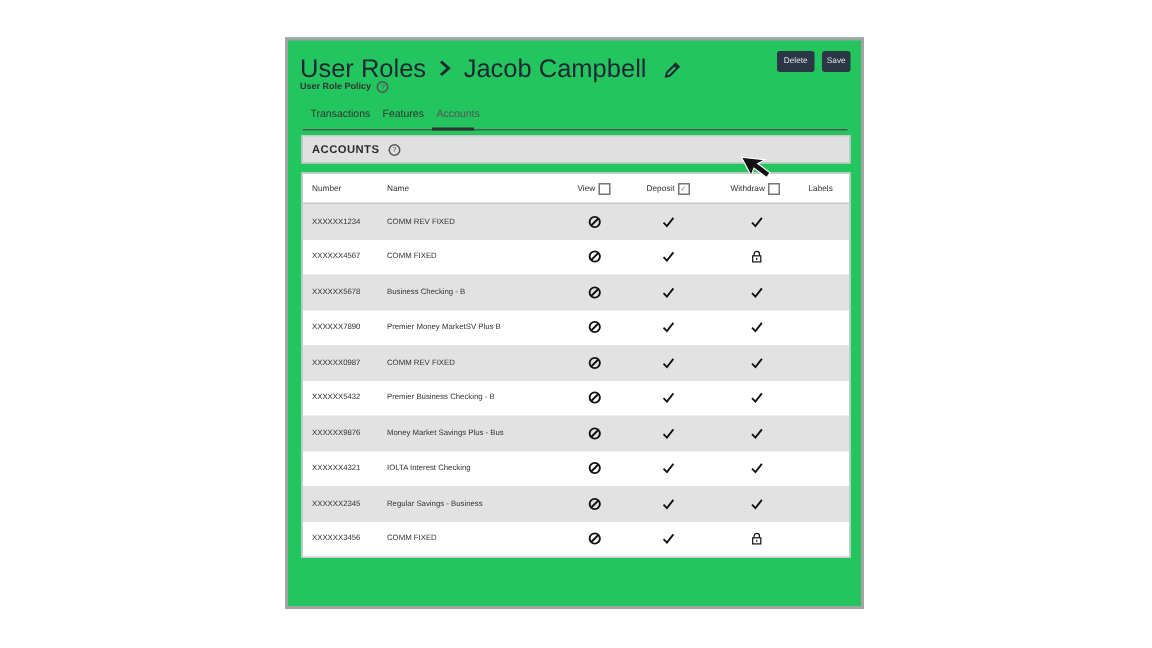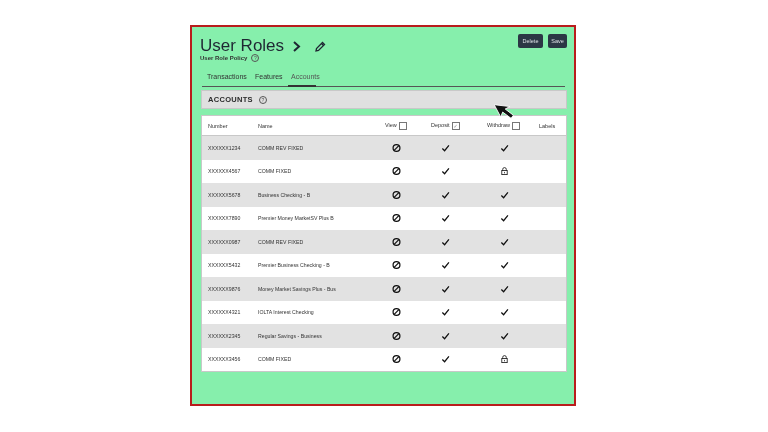--- a/index.html
+++ b/index.html
@@ -1,19 +1,19 @@
 <!DOCTYPE html>
 <html><head>
 <meta charset="utf-8">
 <style>
   html, body { margin:0; padding:0; }
   body { width:768px; height:432px; background:#ffffff; position:relative; overflow:hidden;
          font-family:"Liberation Sans", sans-serif; color:#222; }
   .frame { position:absolute; left:190px; top:25px; width:386px; height:381px;
-           border:2px solid #b91c1c; box-sizing:border-box; background:#86efac; }
+           border:2px solid #a3a3a3; box-sizing:border-box; background:#22c55e; }
   .title { position:absolute; left:8px; top:9px; font-size:17px; color:#1f2733; display:flex; align-items:center; gap:6px; white-space:nowrap; }
   .title .sep { font-size:15px; font-weight:bold; margin:0 2px; }
   .title .pencil { display:inline-block; width:14px; height:14px; margin-left:4px; }
   .subtitle { position:absolute; left:8px; top:27px; font-size:6px; font-weight:bold; color:#333; display:flex; align-items:center; gap:4px; }
   .help { display:inline-flex; width:6px; height:6px; border:1px solid #555; border-radius:50%;
           font-size:5px; align-items:center; justify-content:center; color:#555; font-weight:normal; }
   .btn { position:absolute; top:7px; height:14px; background:#2b3745; color:#dfe3e8; font-size:5.5px;
          border:none; border-radius:2px; display:flex; align-items:center; justify-content:center; padding:0; }
   .btn.delete { left:326px; width:25px; }
   .btn.save { left:356px; width:19px; }
@@ -47,20 +47,21 @@
 
 <div class="frame">
 
   <div class="title">
     <span>User Roles</span>
     <span class="sep">
       <svg width="9" height="11" viewBox="0 0 9 11">
           <path d="M2 1 L7 5.5 L2 10" stroke="#1f2733" stroke-width="2" fill="none"></path>
         </svg>
     </span>
+    <span>Jacob Campbell</span>
     <span class="pencil">
       <svg width="14" height="14" viewBox="0 0 14 14">
           <path d="M3 11 L3.5 8.5 L9.5 2.5 L11.5 4.5 L5.5 10.5 Z" stroke="#1f2733" stroke-width="1.3" fill="none"></path>
           <path d="M8.5 3.5 L10.5 5.5" stroke="#1f2733" stroke-width="1.2"></path>
         </svg>
     </span>
   </div>
 
   <div class="subtitle">
     <span>User Role Policy</span>

